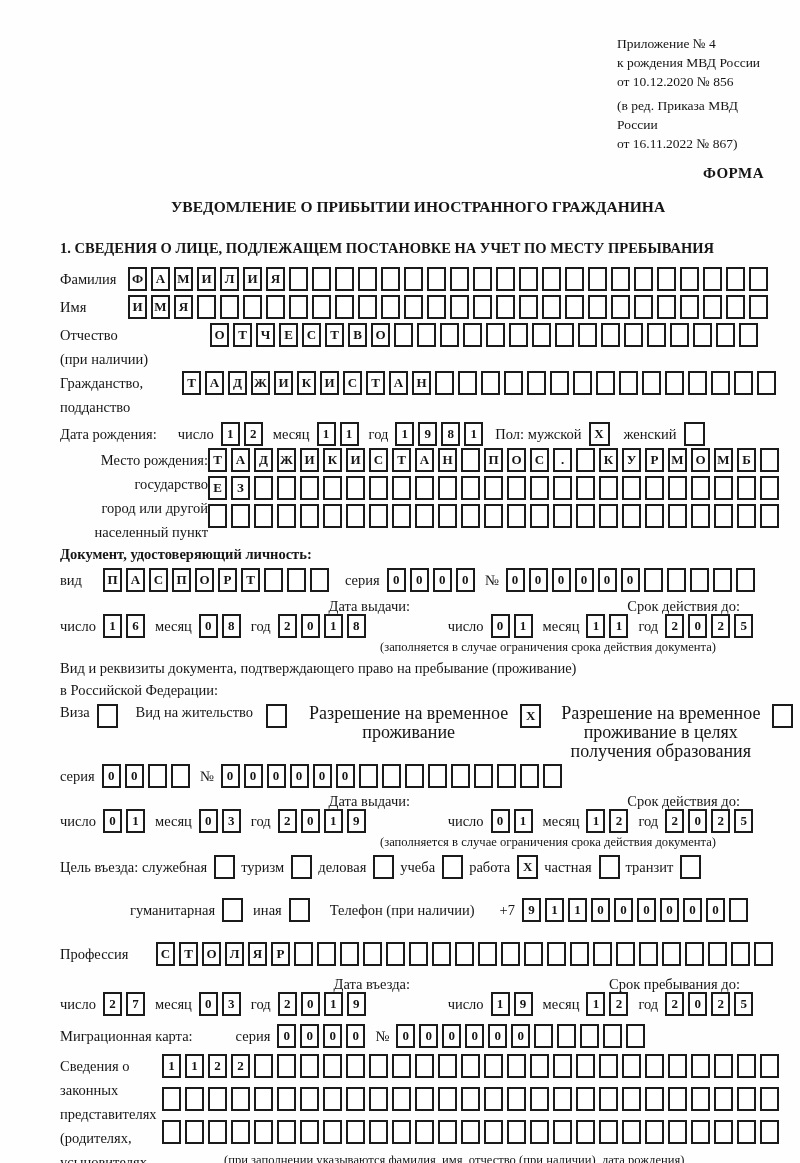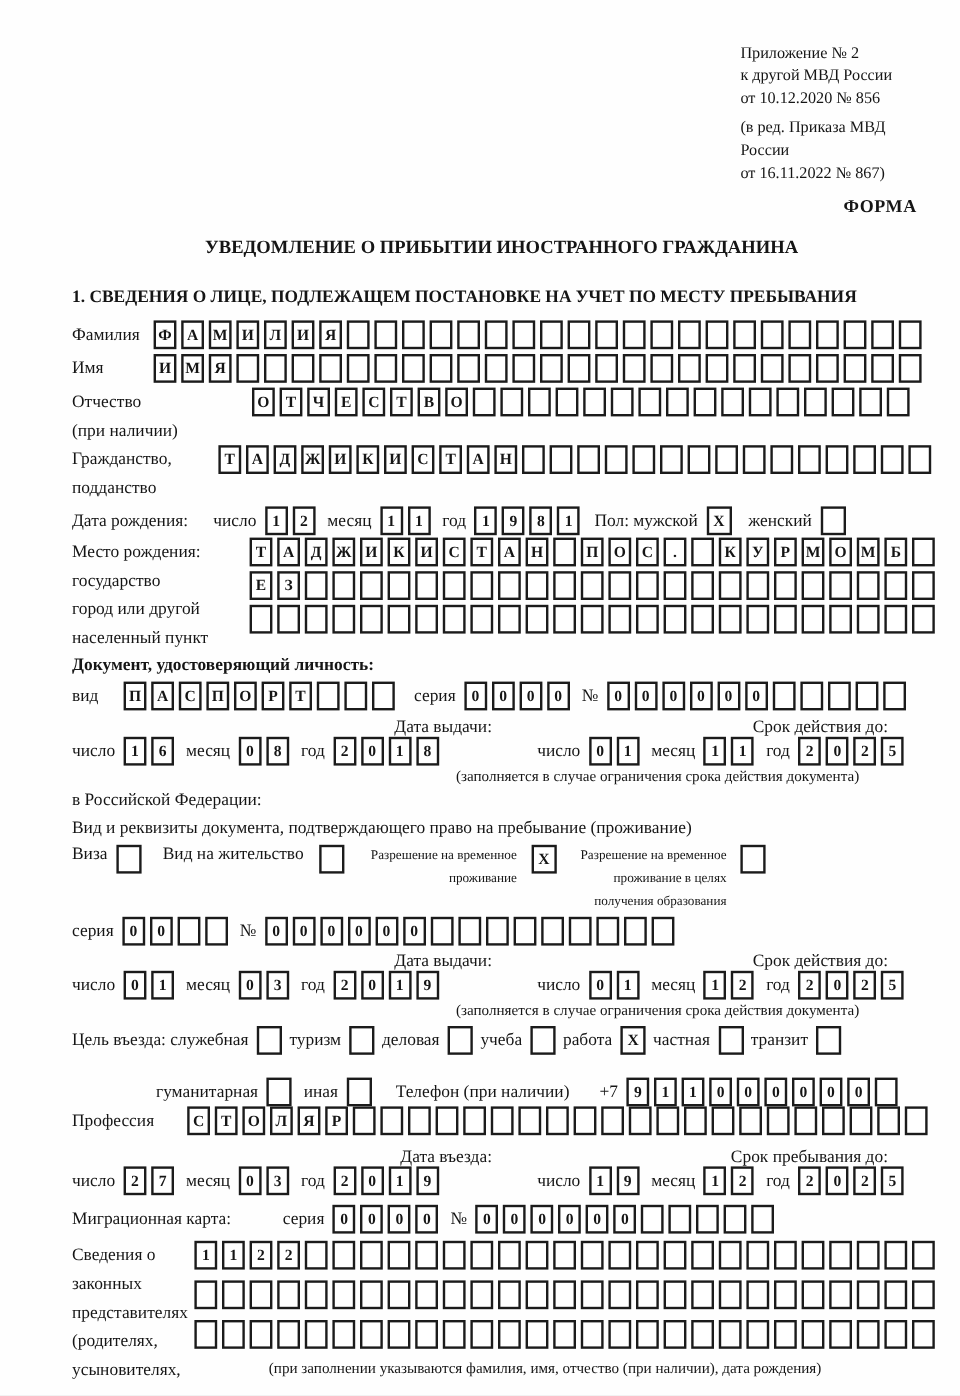--- a/index.html
+++ b/index.html
@@ -19,39 +19,39 @@
   .cell{
     box-sizing:border-box;width:19px;height:24px;border:2px solid #1b1b1b;margin-right:4px;
     display:inline-flex;align-items:center;justify-content:center;
     font-weight:bold;font-size:13px;background:#fff;flex:0 0 auto;
   }
   .cell.cb{width:21px;margin-right:6px;}
   .inline{display:flex;align-items:center;white-space:nowrap;}
   .inline .cells{margin-bottom:0;}
   .lbl{margin-right:7px;font-size:14.5px;flex:0 0 auto;}
   .sp{display:inline-block;flex:0 0 auto;height:1px;}
-  .stack{display:inline-block;text-align:right;font-size:11px;line-height:19px;margin-right:6px;flex:0 0 auto;}
+  .stack{display:inline-block;text-align:center;font-size:18px;line-height:19px;margin-right:6px;flex:0 0 auto;}
   .group{display:flex;align-items:flex-start;}
   .glabel{flex:0 0 auto;font-size:14.5px;line-height:24px;}
   .grows{flex:1;min-width:0;}
   .grows .cells{display:flex;margin-bottom:4px;}
   .centerline{font-weight:bold;font-size:14.5px;}
   .plain{font-size:14.5px;}
   .twohead{display:flex;font-size:14.5px;line-height:16px;}
   .thl,.thr{display:inline-block;text-align:right;flex:0 0 auto;}
   .note{font-size:12.6px;line-height:14px;}
   .fnote{font-size:12.6px;margin-top:6px;white-space:nowrap;}
 </style>
 </head>
 <body>
 
 <div class="page">
   <div class="hdr">
-    <div>Приложение № 2</div>
-    <div>к другой МВД России</div>
+    <div>Приложение № 4</div>
+    <div>к рождения МВД России</div>
     <div>от 10.12.2020 № 856</div>
     <div class="hdr-sub">
       <div>(в ред. Приказа МВД России</div>
       <div>от 16.11.2022 № 867)</div>
     </div>
   </div>
 
   <div class="formword">ФОРМА</div>
 
   <div class="title">
@@ -226,21 +226,21 @@
           <span class="cell">1</span>
         </div>
         <span class="sp" style="width: 2px;"></span>
         <span class="lbl">Пол: мужской</span>
         <span class="cell cb">X</span>
         <span class="sp" style="width: 8px;"></span>
         <span class="lbl">женский</span>
         <span class="cell cb"></span>
       </div>
       <div class="group" style="margin-top: 2px;">
-        <div class="glabel" style="width: 148px;">
+        <div class="glabel" style="width: 148px; text-align: right;">
           <div>Место рождения:</div>
           <div>государство</div>
           <div>город или другой</div>
           <div>населенный пункт</div>
         </div>
         <div class="grows">
           <div class="cells">
             <span class="cell">Т</span>
             <span class="cell">А</span>
             <span class="cell">Д</span>
@@ -397,22 +397,22 @@
         </div>
         <span class="lbl">год</span>
         <div class="cells">
           <span class="cell">2</span>
           <span class="cell">0</span>
           <span class="cell">2</span>
           <span class="cell">5</span>
         </div>
       </div>
       <div class="note" style="padding-left: 320px; margin-top: 2px;">(заполняется в случае ограничения срока действия документа)</div>
+      <div class="plain" style="margin-top: 6px;">Вид и реквизиты документа, подтверждающего право на пребывание (проживание)</div>
       <div class="plain" style="margin-top: 5px;">в Российской Федерации:</div>
-      <div class="plain" style="margin-top: 6px;">Вид и реквизиты документа, подтверждающего право на пребывание (проживание)</div>
       <div class="inline" style="align-items: flex-start; margin-top: 5px;">
         <span class="lbl">Виза</span>
         <span class="cell cb"></span>
         <span class="sp" style="width: 12px;"></span>
         <span class="lbl">Вид на жительство</span>
         <span class="sp" style="width: 6px;"></span>
         <span class="cell cb"></span>
         <span class="sp" style="width: 16px;"></span>
         <span class="stack">
           <div>Разрешение на временное</div>
@@ -531,21 +531,21 @@
           <span class="cell">1</span>
           <span class="cell">0</span>
           <span class="cell">0</span>
           <span class="cell">0</span>
           <span class="cell">0</span>
           <span class="cell">0</span>
           <span class="cell">0</span>
           <span class="cell"></span>
         </div>
       </div>
-      <div class="group" style="margin-top: 0;">
+      <div class="group" style="margin-top: 20px;">
         <div class="glabel" style="width: 96px;">
           <div>Профессия</div>
         </div>
         <div class="grows">
           <div class="cells">
             <span class="cell">С</span>
             <span class="cell">Т</span>
             <span class="cell">О</span>
             <span class="cell">Л</span>
             <span class="cell">Я</span>

